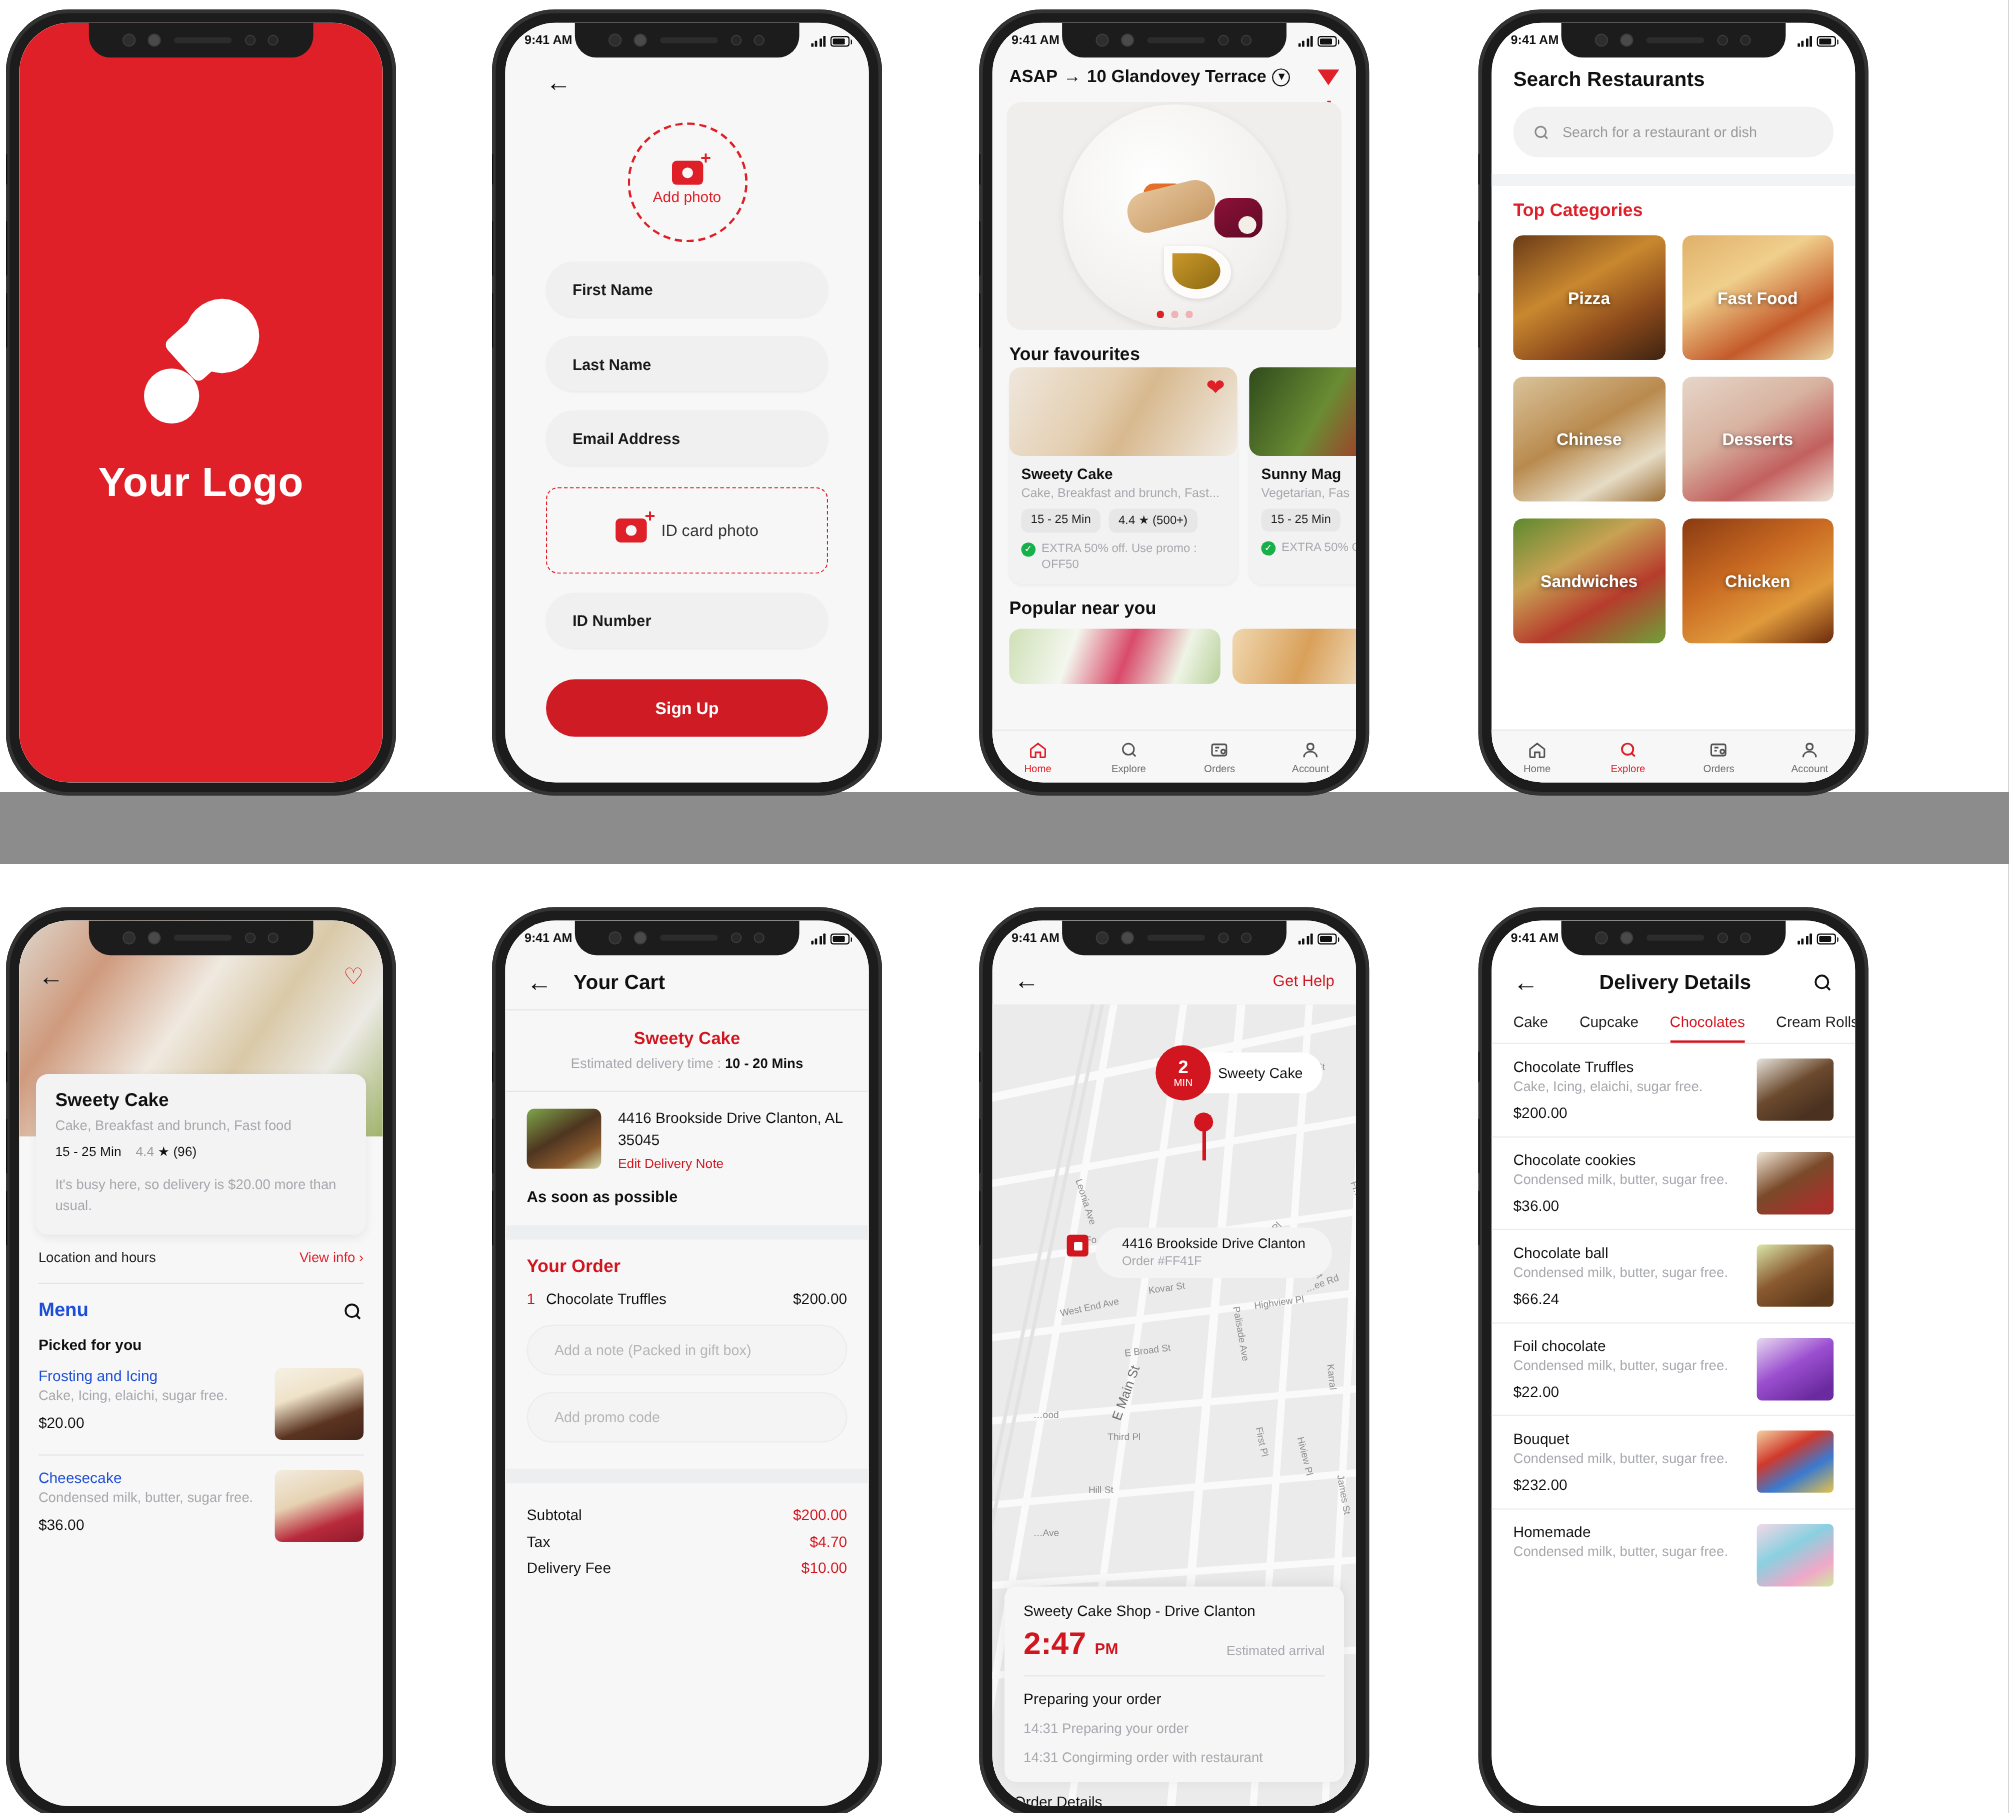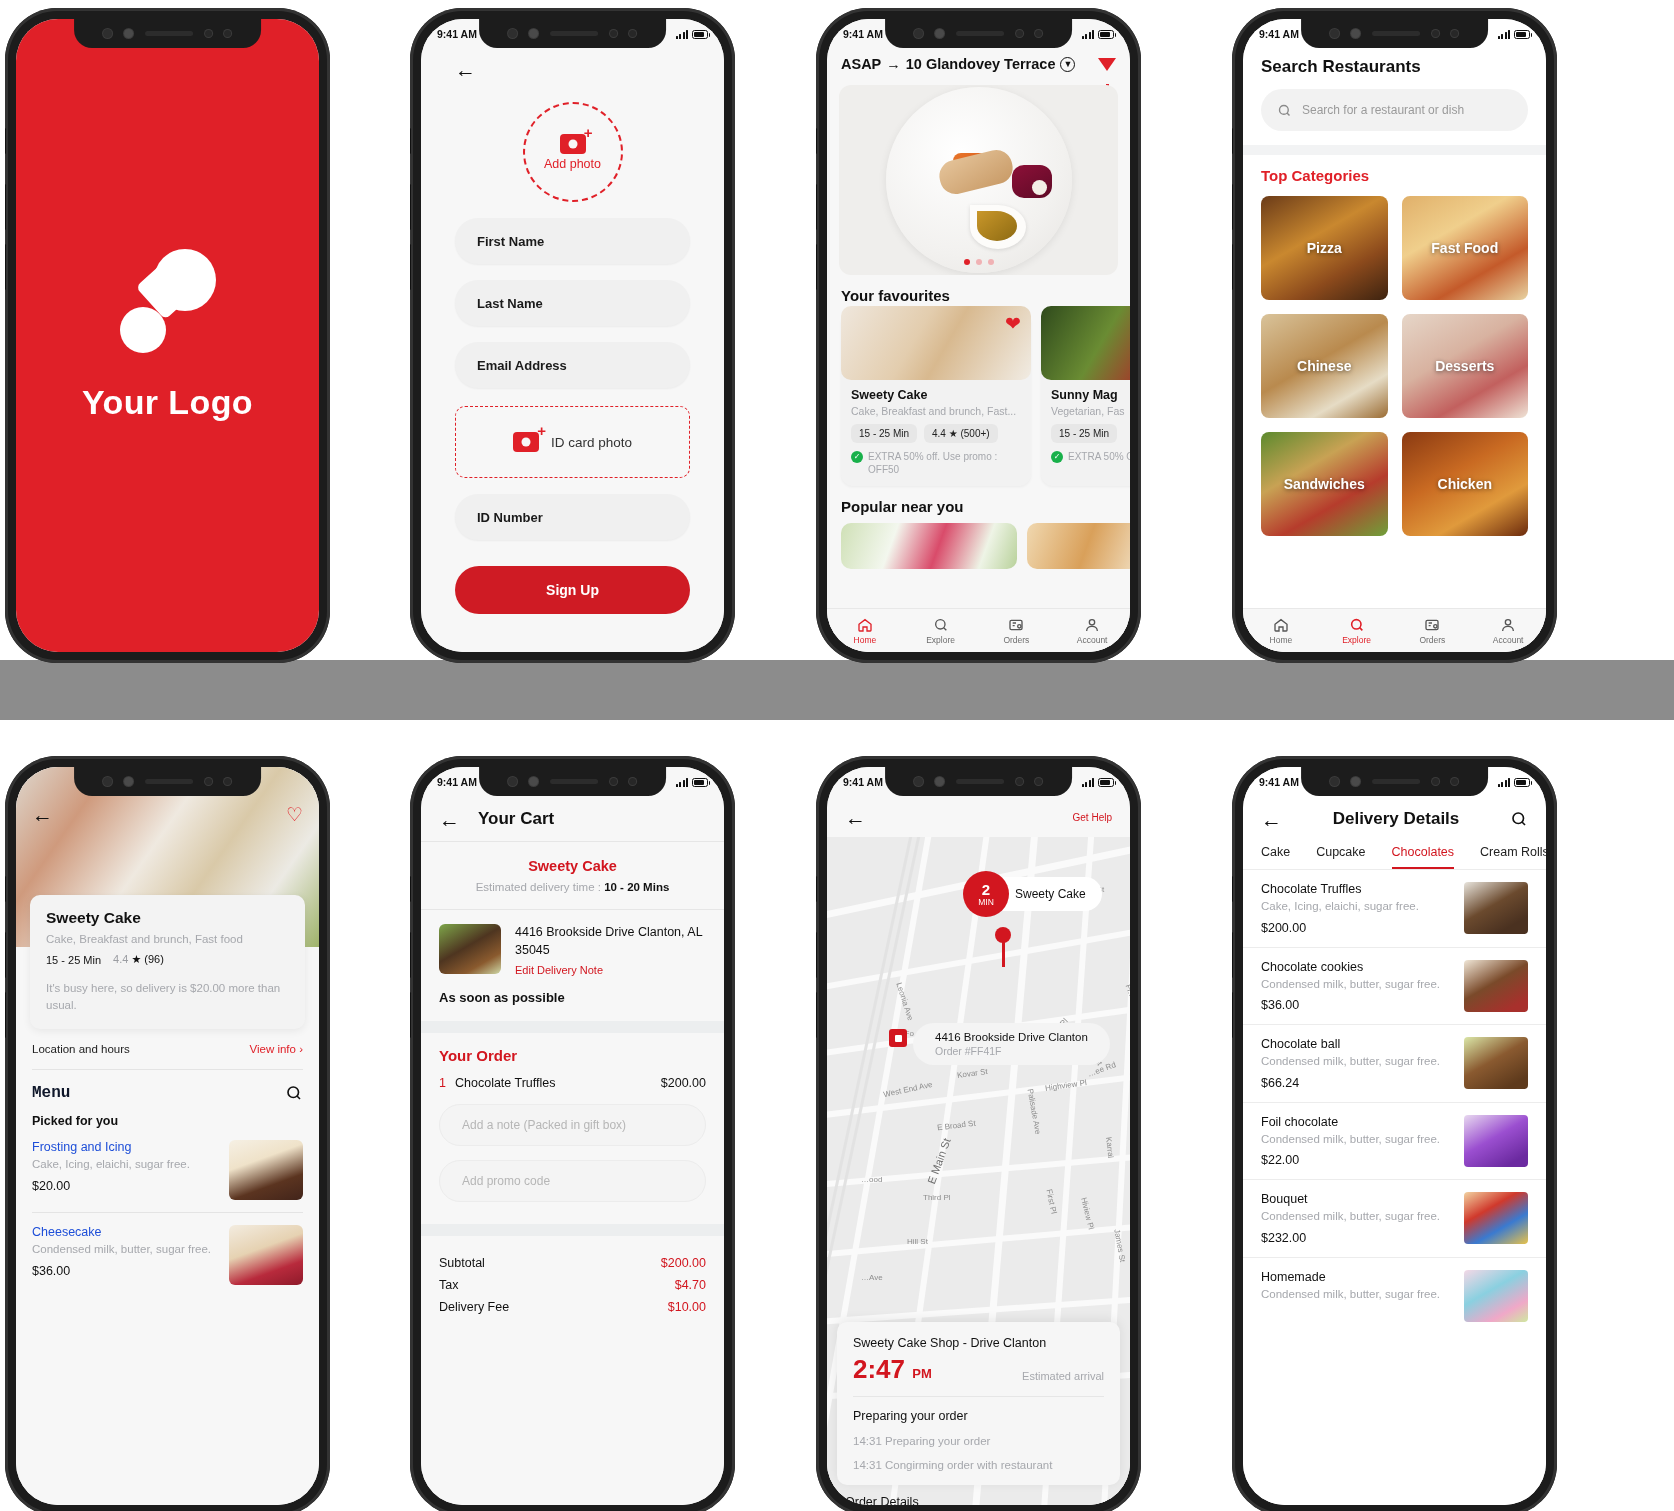--- a/index.html
+++ b/index.html
@@ -167,21 +167,21 @@
   .s5-card { margin: -52px 14px 0; background:#f3f3f3; border-radius:10px; padding: 14px 16px 16px; position:relative; z-index:3; box-shadow: 0 2px 8px rgba(0,0,0,.07); }
   .s5-card h3 { font-size: 15.5px; color:#111; }
   .s5-card .sub { font-size: 11.5px; color:#a6a8ad; margin-top: 6px; }
   .s5-meta { display:flex; align-items:center; gap: 12px; font-size: 11px; color:#111; margin-top: 8px; }
   .s5-meta .rate { color:#9b9da2; }
   .s5-card .busy { font-size: 11.5px; color:#a6a8ad; margin-top: 14px; line-height: 1.45; }
   .row-lnk { display:flex; align-items:center; justify-content:space-between; padding: 14px 16px; font-size: 11.5px; color:#222; }
   .row-lnk b { color:#e02028; font-weight: normal; }
   .hr { height:1px; background:#e4e4e4; margin: 0 16px; }
   .menu-head { display:flex; align-items:center; justify-content:space-between; padding: 14px 16px 0; }
-  .menu-head h4 { color:#0f172a; font-size:16px;font-family:Liberation Mono, monospace; }
+  .menu-head h4 { color:#1d4ed8; font-size:16px; }
   .picked { font-size: 12.5px; font-weight: bold; color:#111; padding: 12px 16px 0; }
   .item { display:flex; gap:12px; padding: 12px 16px 12px; align-items:flex-start; }
   .item .txt { flex:1; min-width:0; }
   .item .nm { font-size: 12.5px; color:#1d4ed8; }
   .item .ds { font-size: 11.5px; color:#a6a8ad; margin-top: 3px; line-height:1.35; }
   .item .pr { font-size: 12.5px; color:#111; margin-top: 6px; }
   .thumb { width: 74px; height: 60px; border-radius: 6px; flex:none; }
   .th-cupcake { background: linear-gradient(160deg,#f6f0e4 0%,#efe2c9 35%,#5b3420 70%,#42241a 100%); }
   .th-cheese  { background: linear-gradient(160deg,#f3ece0 0%,#e6d2b2 40%,#b82a3c 72%,#8e1a2a 100%); }
 
@@ -204,21 +204,21 @@
   .ord-line { display:flex; align-items:center; padding: 12px 18px 0; font-size: 12.5px; color:#111; }
   .ord-line .q { color:#d2161f; width: 16px; }
   .ord-line .nm { flex:1; }
   .note { height: 42px; border-radius: 22px; border:1px solid #ececec; background:#f4f4f4; display:flex; align-items:center; padding: 0 22px; margin: 14px 18px 0; font-size: 12px; color:#b6b6b6; }
   .tot-line { display:flex; justify-content:space-between; padding: 8px 18px 0; font-size: 12.5px; color:#111; }
   .tot-line b { color:#d2161f; font-weight: normal; }
 
   
   .s7 { position:absolute; inset:0; background:#f7f7f7; }
   .s7-head { height: 40px; margin-top: 30px; display:flex; align-items:center; justify-content:space-between; padding: 0 18px; }
-  .s7-head .gh { font-size: 10px; color:#d2161f; }
+  .s7-head .gh { font-size: 13px; color:#d2161f; }
   .map { position:absolute; top: 70px; left:0; right:0; bottom:0; background:#ebebeb; overflow:hidden; }
   .road { position:absolute; background:#fafafa; }
   .mlbl { position:absolute; font-size: 8px; color:#8d8d8d; white-space:nowrap; }
   .pin { position:absolute; left: 168px; top: 90px; width: 16px; height: 16px; border-radius:50%; background:#d2161f; }
   .pin::after { content:""; position:absolute; left:6.5px; top:14px; width:3px; height:26px; background:#d2161f; }
   .badge2 { position:absolute; left: 136px; top: 34px; display:flex; align-items:center; z-index:6; }
   .badge2 .circ { width: 46px; height:46px; border-radius:50%; background:#d2161f; color:#fff; display:flex; flex-direction:column; align-items:center; justify-content:center; line-height:1; z-index:2; }
   .badge2 .circ b { font-size: 15px; }
   .badge2 .circ i { font-size: 8.5px; font-style:normal; margin-top:1px; }
   .badge2 .lbl { background:#fff; border-radius: 0 18px 18px 0; height: 34px; display:flex; align-items:center; padding: 0 16px 0 24px; margin-left:-18px; font-size: 12px; color:#111; }

